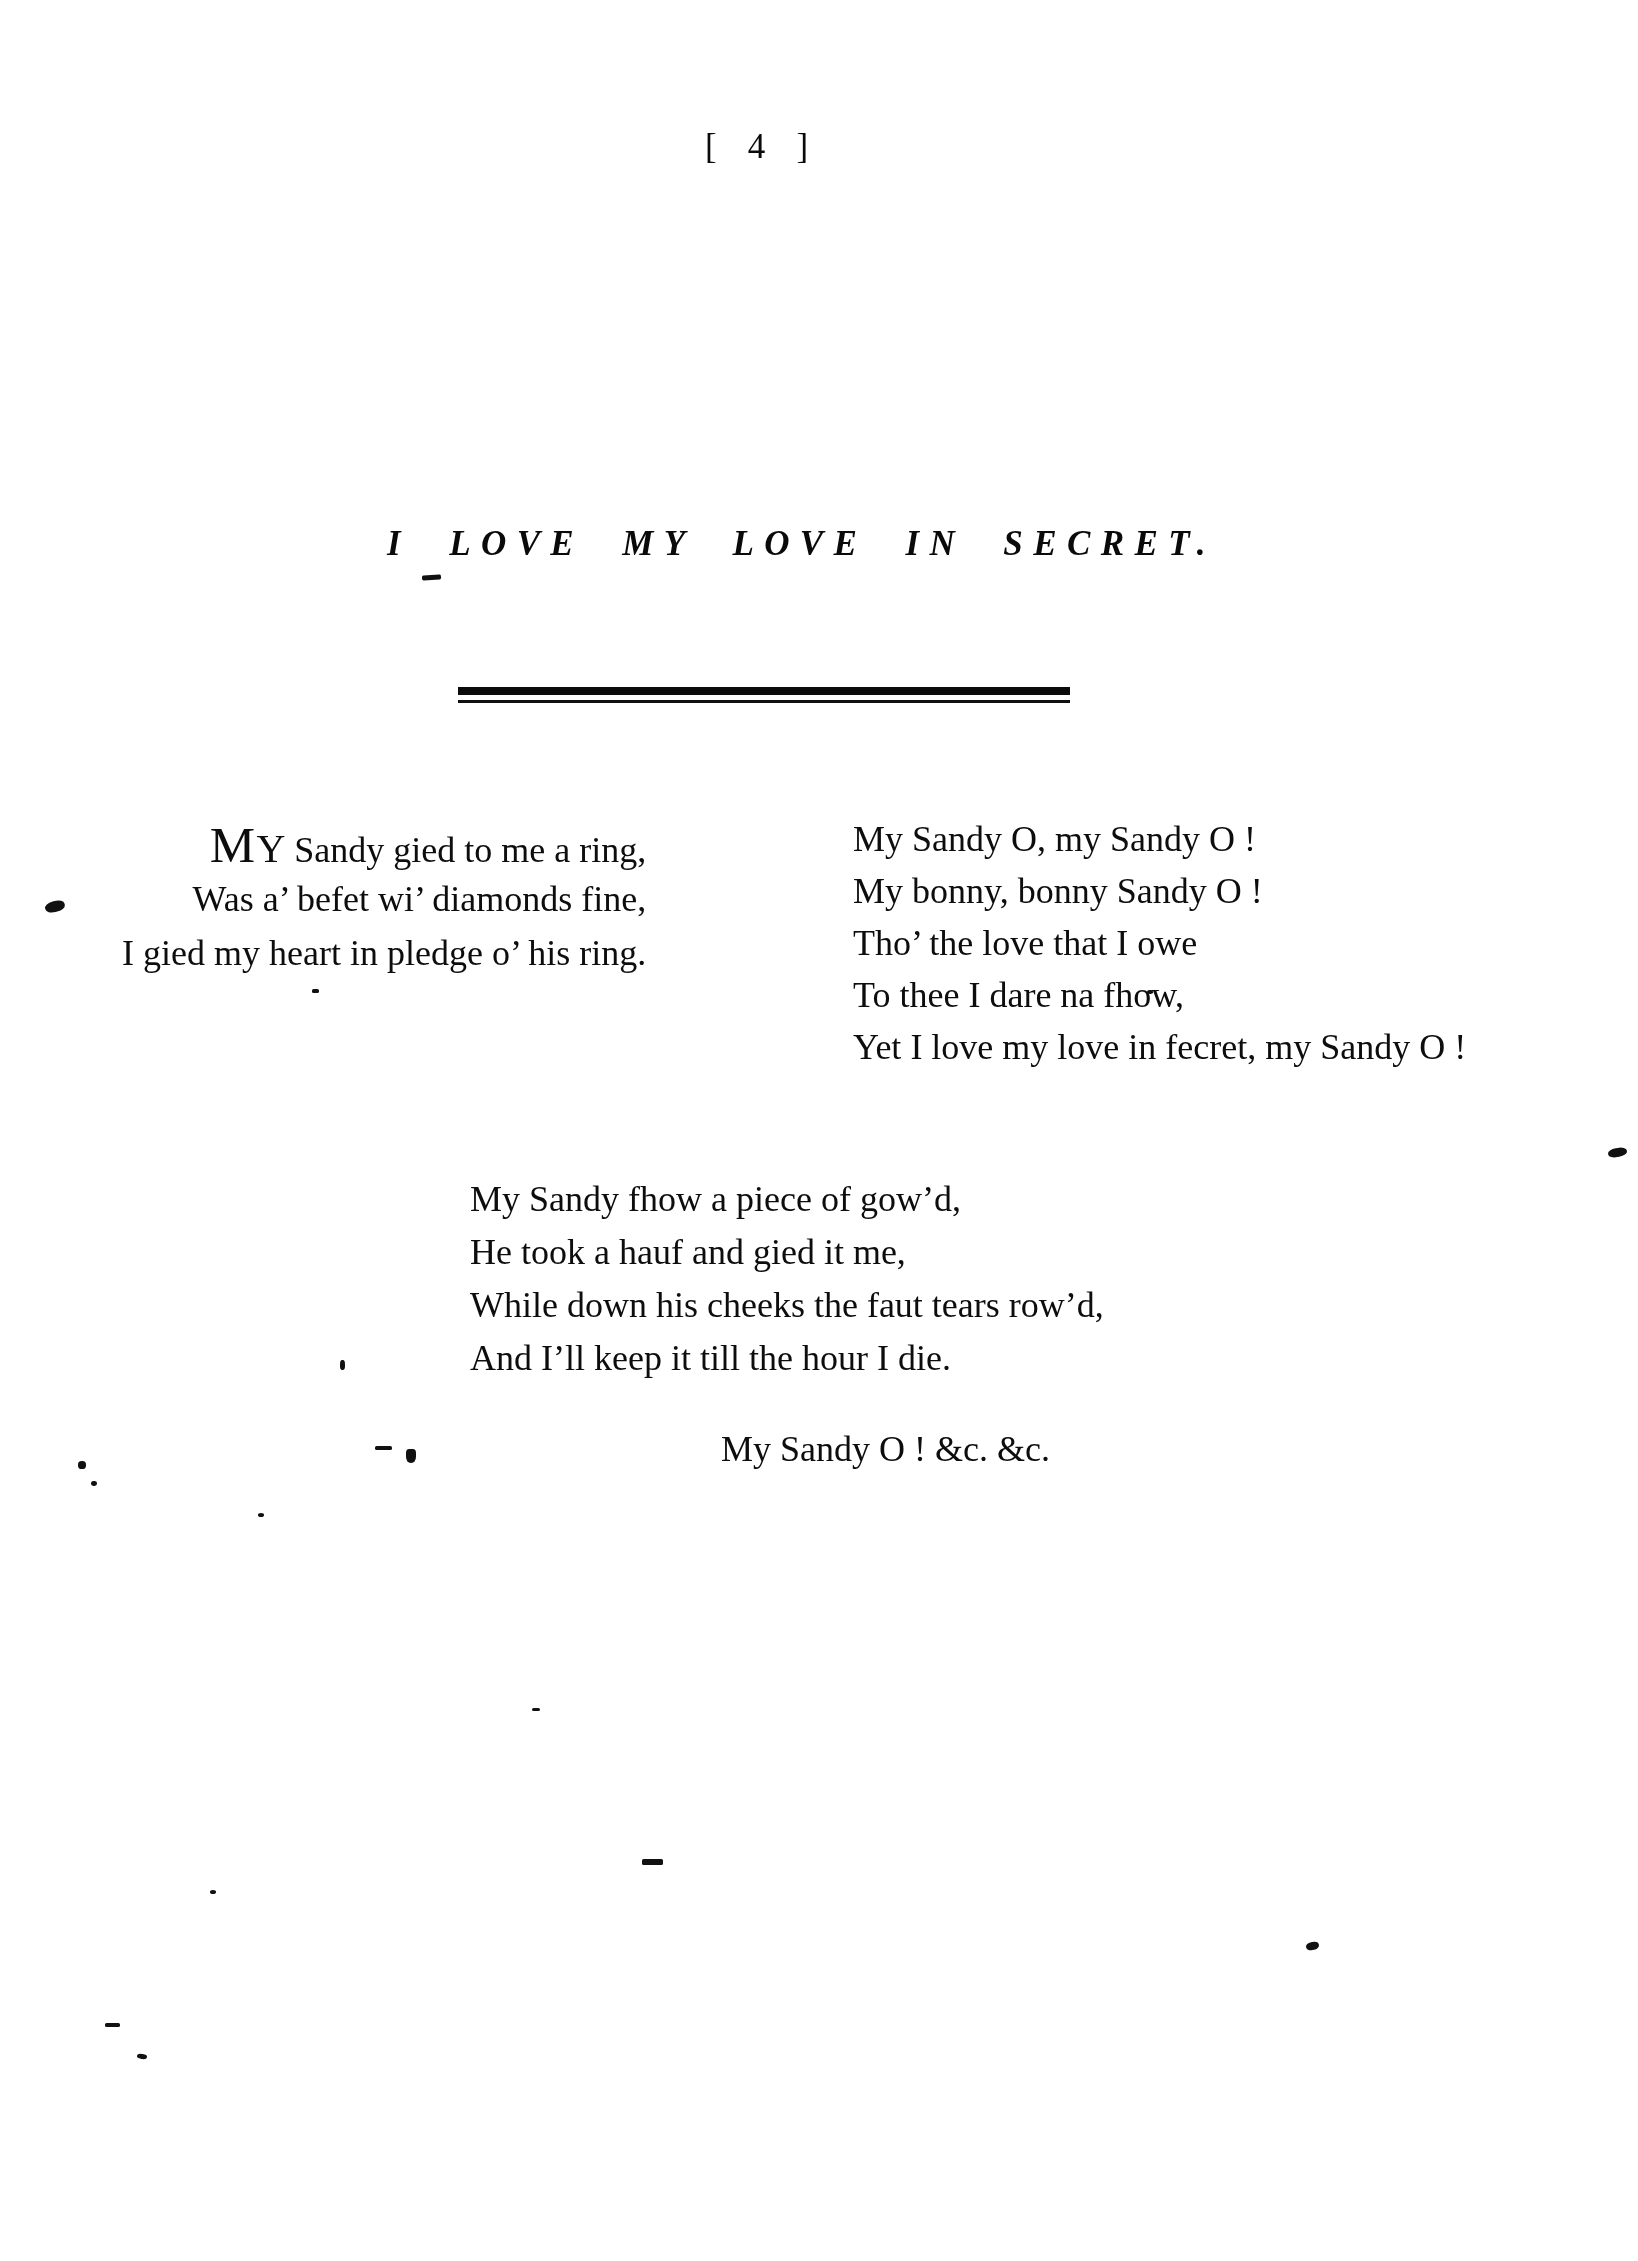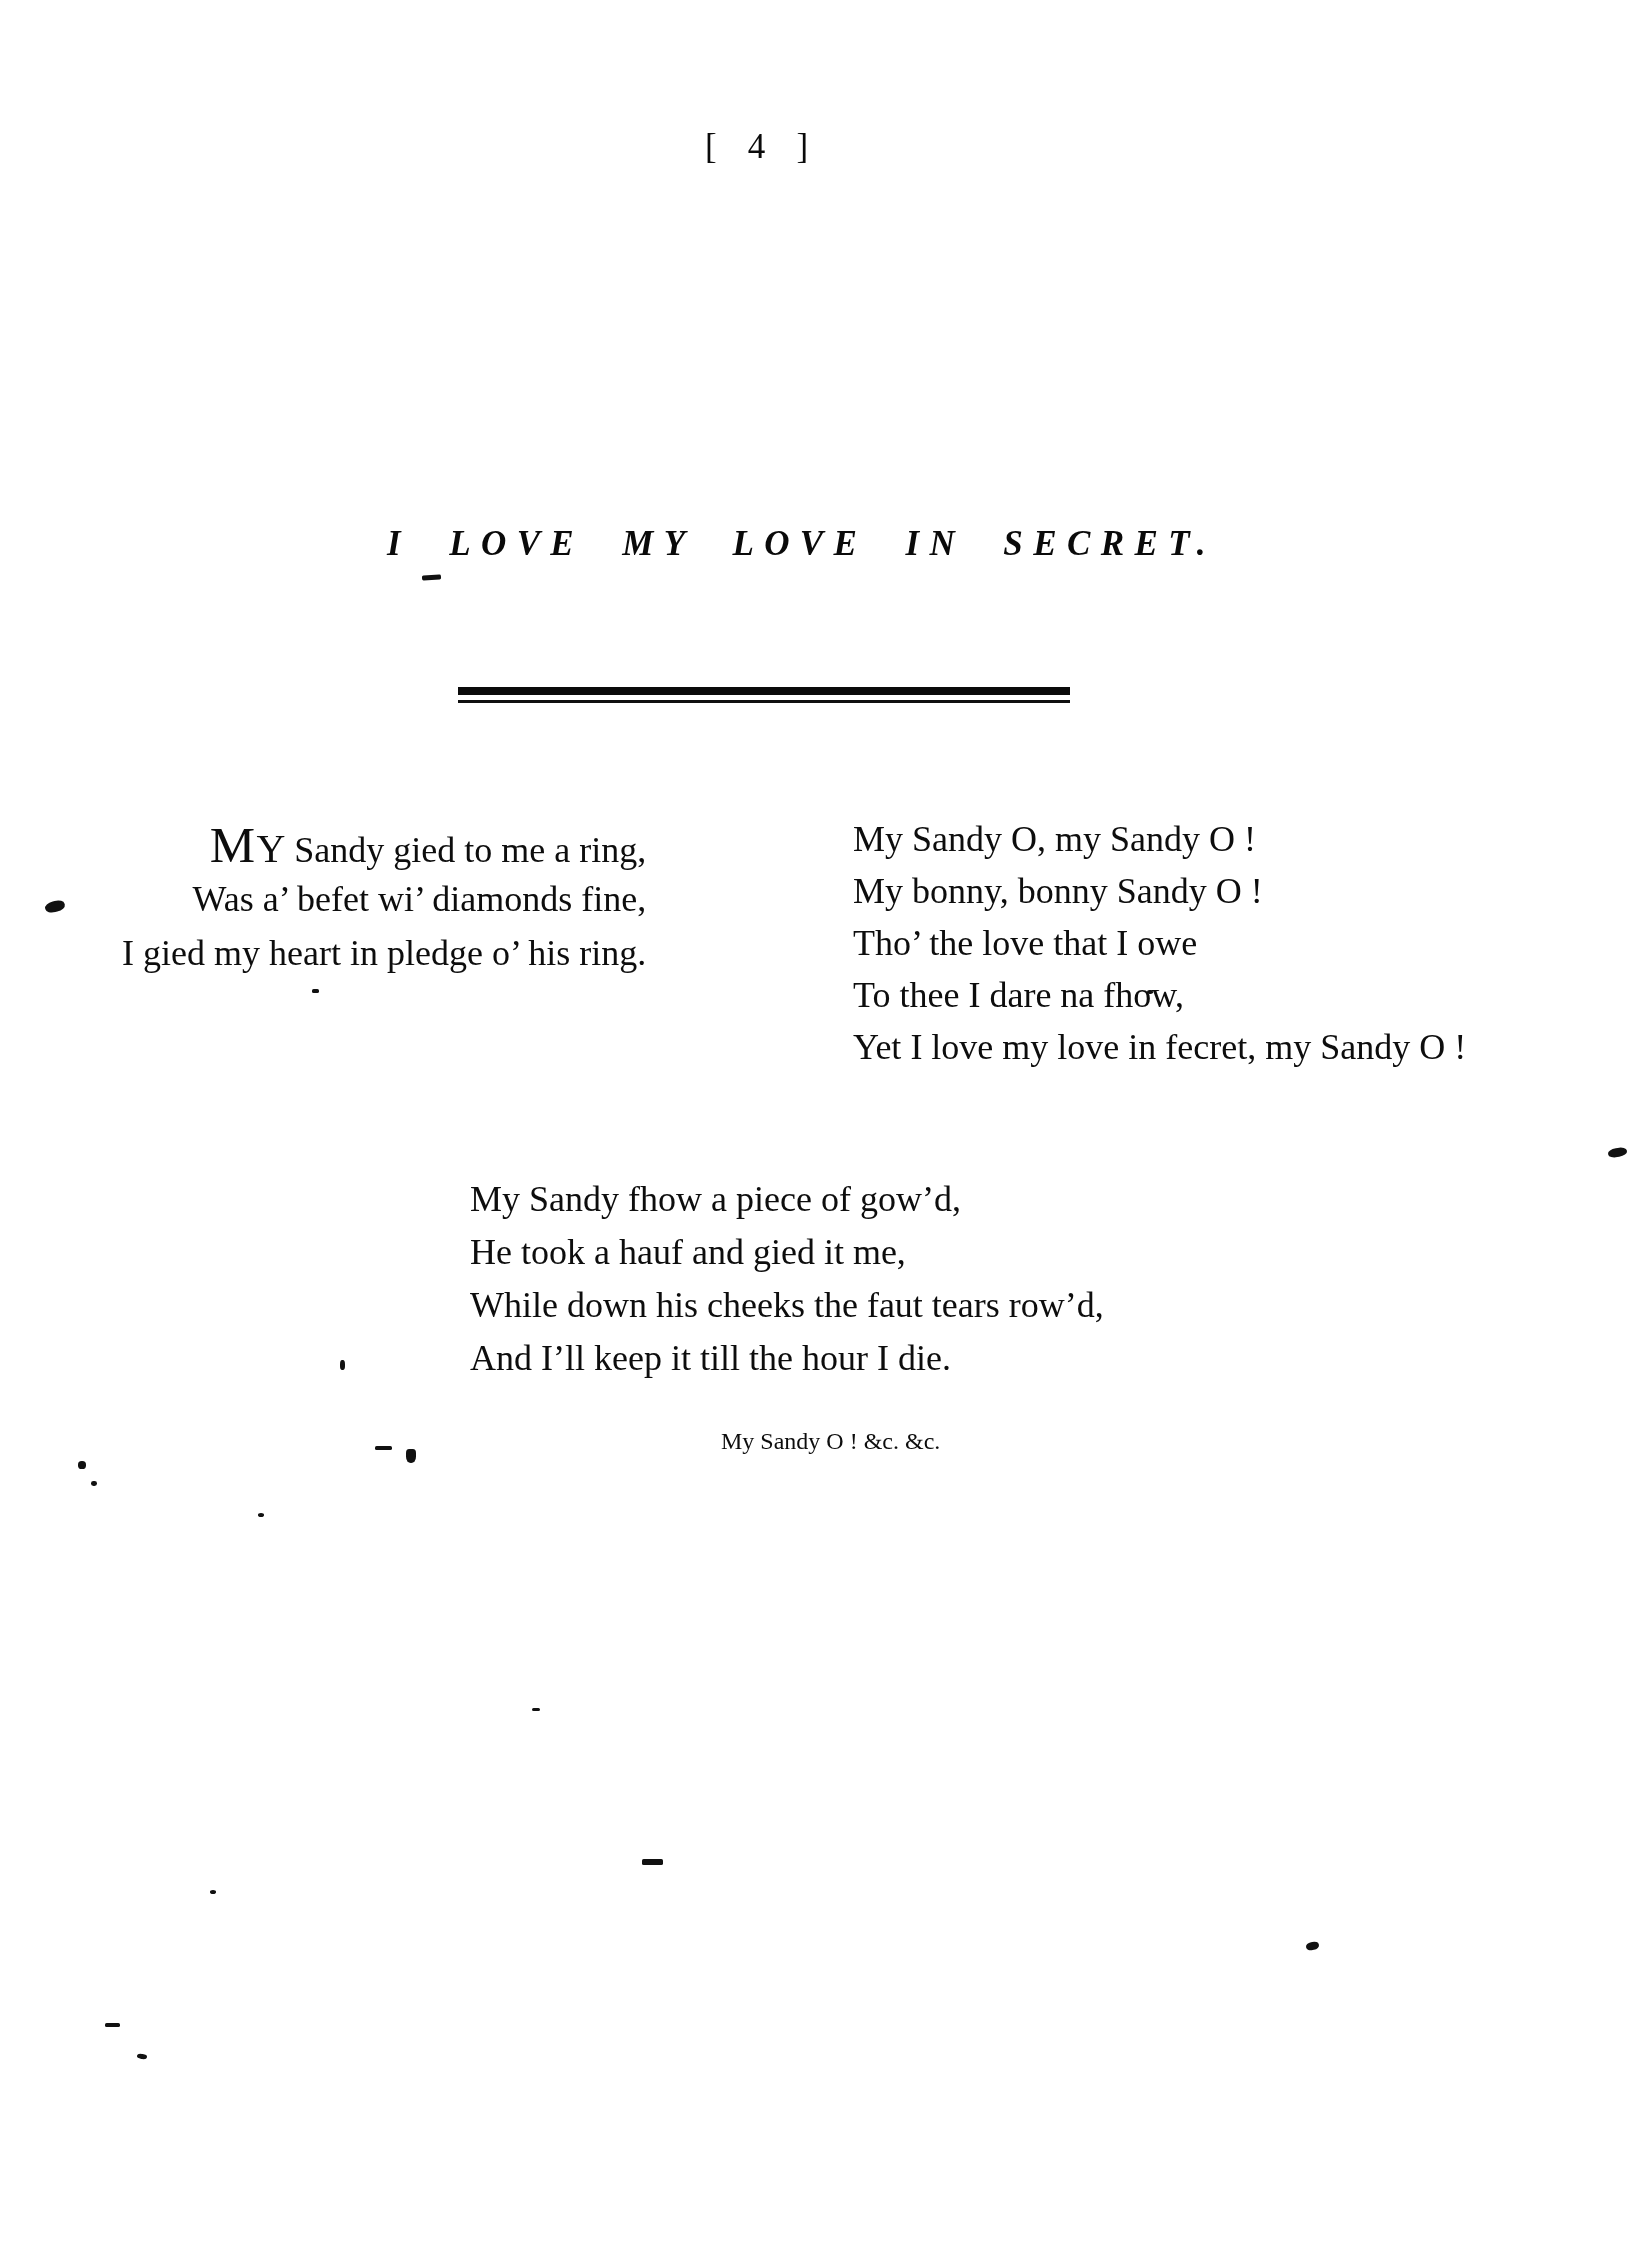--- a/index.html
+++ b/index.html
@@ -65,21 +65,21 @@
   }
   .lead-y {
     font-size: 40px;
     letter-spacing: 1.6px;
   }
   .first-line-rest { padding-left: 7.2px; }
   .refrain {
     position: absolute;
     top: 1428px;
     left: 721px;
-    font-size: 24px;
+    font-size: 36px;
     white-space: nowrap;
     color: #0d0d0d;
   }
   
   .speck {
     position: absolute;
     background: #111111;
     border-radius: 45%;
   }
   .dash { border-radius: 1.6px; }

